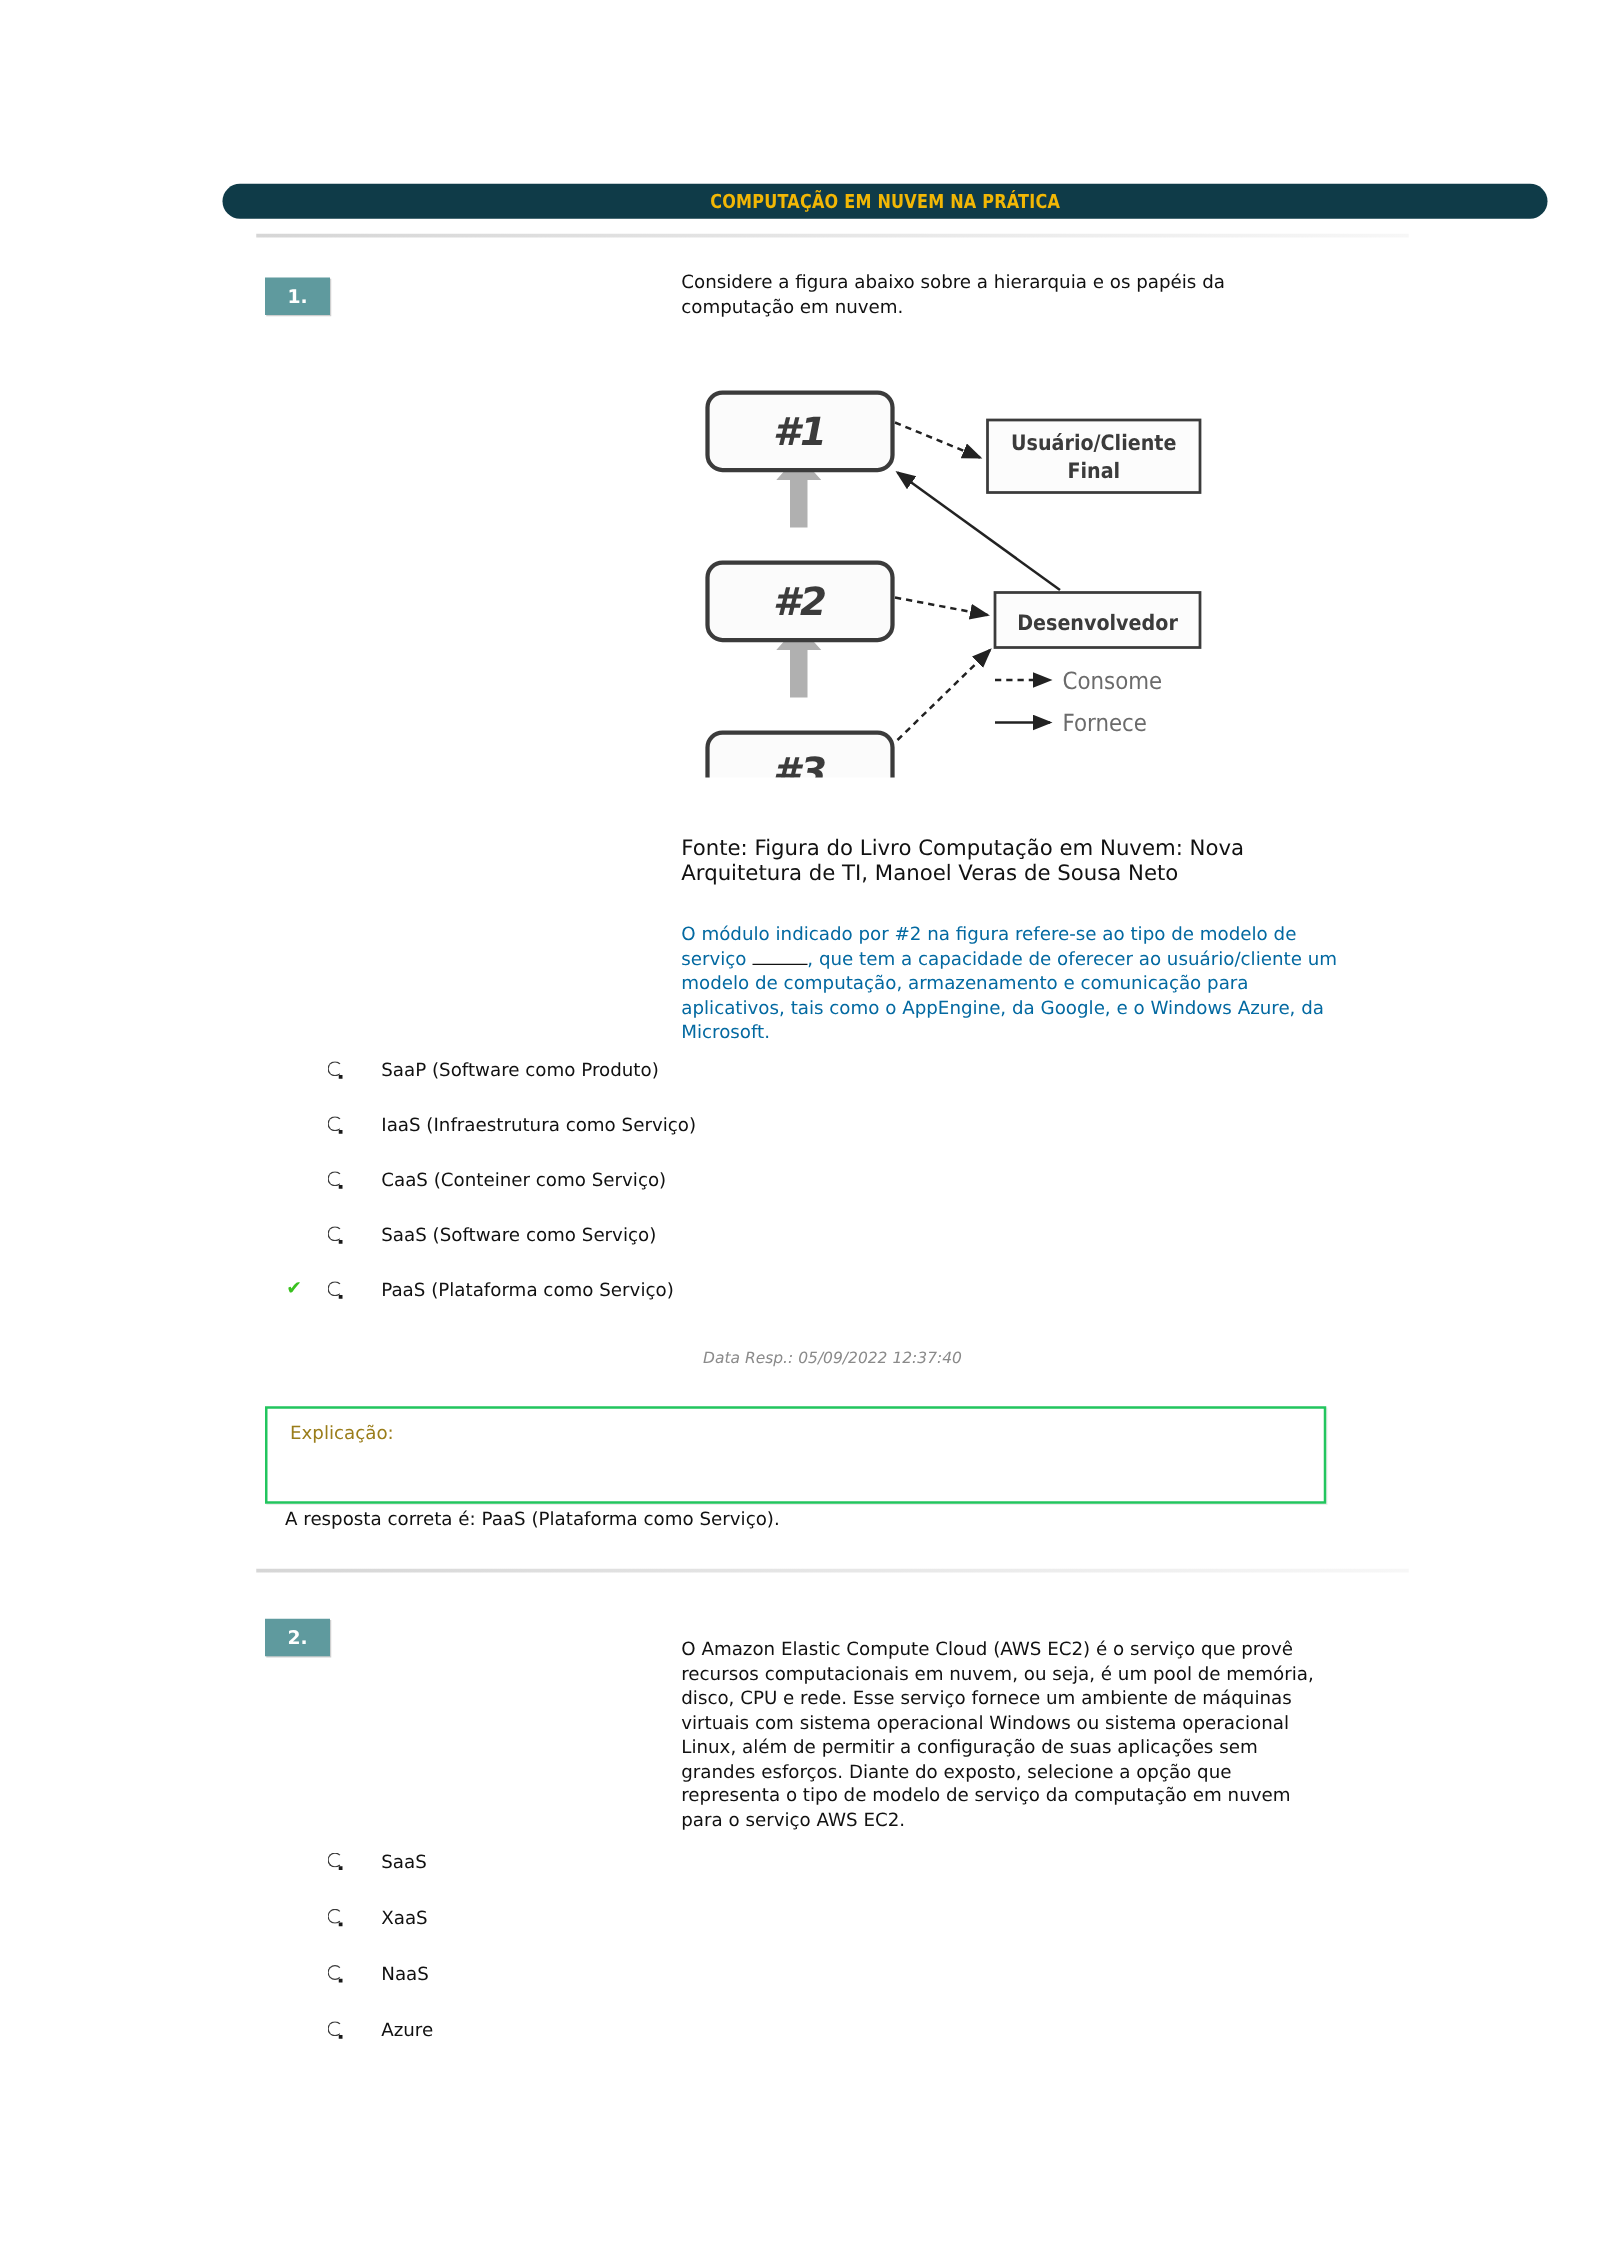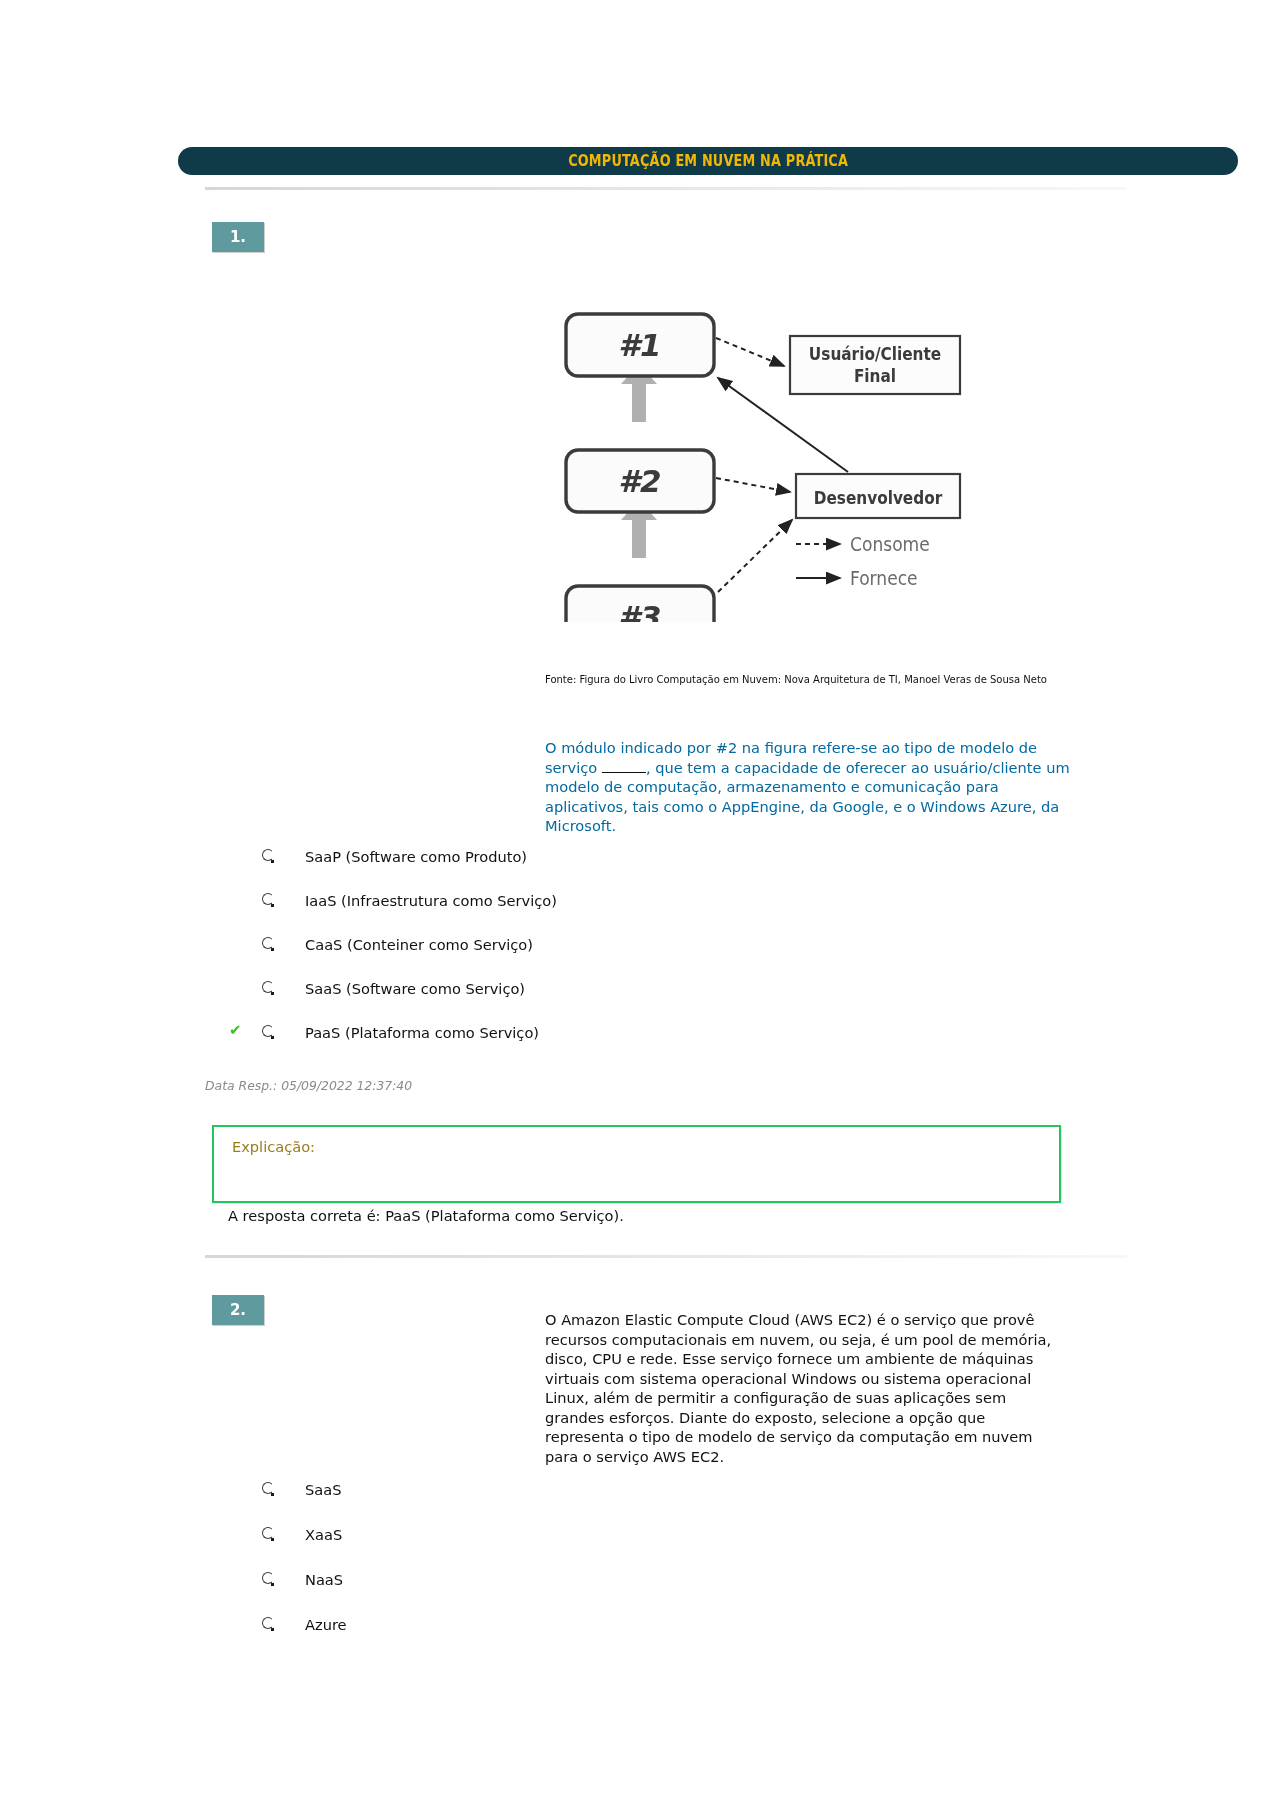--- a/index.html
+++ b/index.html
@@ -41,21 +41,21 @@
 
   .qtext{
     position:absolute;left:545px;width:520px;
     font-size:14.6px;line-height:19.5px;color:#111;
   }
   .qtext.t1{top:216px;}
   .qtext.t2{top:1290px;margin-top:20px;}
 
   .fonte{
     position:absolute;left:545px;top:670px;width:520px;
-    font-size:10px;line-height:19.5px;color:#111;
+    font-size:17px;line-height:19.5px;color:#111;
   }
   .qbody{
     position:absolute;left:545px;top:738px;width:525px;
     font-size:14.6px;line-height:19.5px;color:#0369a1;
   }
   .blank{border-bottom:1.4px solid #111;display:inline-block;width:44px;}
 
   
   .figure{position:absolute;left:548px;top:292px;width:420px;height:330px;}
   .fig svg{display:block;}
@@ -78,21 +78,21 @@
     background:#1a1a1a;
   }
   .opt-label{font-size:14.6px;color:#111;white-space:nowrap;text-align:right;}
   .check{
     position:absolute;left:-33px;top:2px;color:#3ac11f;font-size:15px;
     font-weight:bold;line-height:1;
   }
 
   
   .data-resp{
-    position:absolute;width:922px;left:205px;text-align:left;
+    position:absolute;width:922px;left:205px;text-align:center;
     font-size:12.4px;font-style:italic;color:#8a8a8a;
   }
   .data-resp.d1{top:1078px;}
 
   
   .exp-box{
     position:absolute;left:212px;top:1125px;width:845px;height:74px;
     border:2px solid #22c55e;background:#ffffff;
     box-shadow:1px 1px 0 rgba(0,0,0,.07);
   }
@@ -109,20 +109,21 @@
 <body>
 
 <div class="page">
 
   <div class="header-bar">
     <span class="header-title">COMPUTAÇÃO EM NUVEM NA PRÁTICA</span>
   </div>
   <div class="rule r1"></div>
 
   <div class="qnum q1">1.</div>
+  <div class="qtext t1">Considere a figura abaixo sobre a hierarquia e os papéis da computação em nuvem.</div>
 
   <div class="figure fig">
     <svg width="420" height="330" viewBox="0 0 420 330" xmlns="http://www.w3.org/2000/svg">
       <defs>
         <marker id="ah" markerWidth="9" markerHeight="9" refX="7" refY="3.2" orient="auto">
           <path d="M0,0 L8,3.2 L0,6.4 z" fill="#222"></path>
         </marker>
       </defs>
 
       <path d="M84,130 l0,-38 l-11,0 l18,-20 l18,20 l-11,0 l0,38 z" fill="#b0b0b0"></path>

